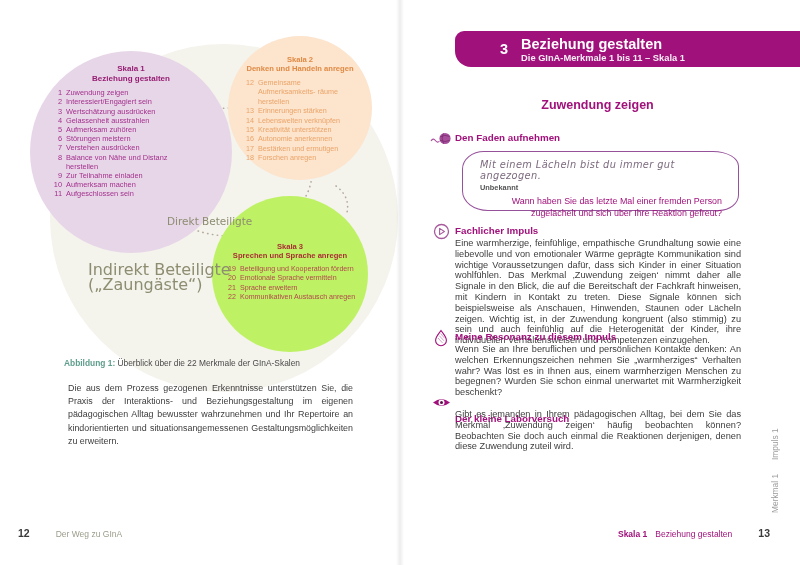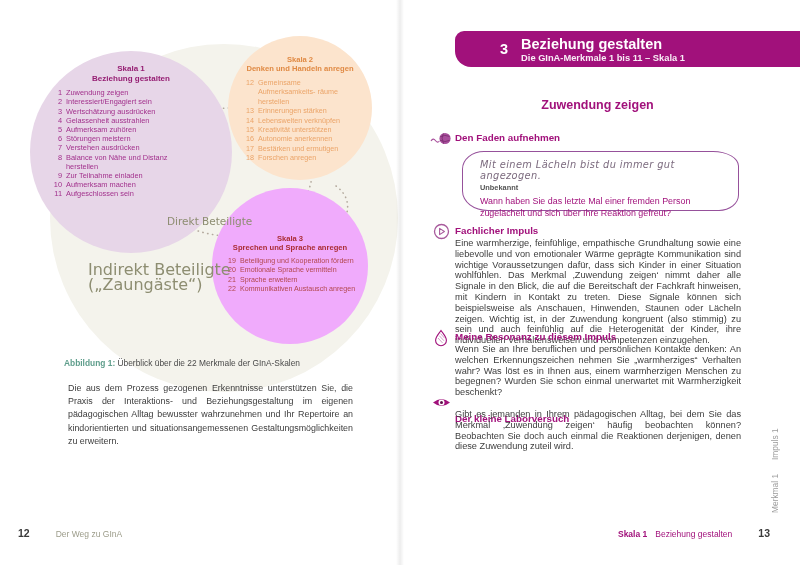--- a/index.html
+++ b/index.html
@@ -9,21 +9,21 @@
           background:linear-gradient(90deg,rgba(0,0,0,0),rgba(0,0,0,0.07),rgba(0,0,0,0));}
 
   
   .page-left{position:absolute;left:0;top:0;width:400px;height:565px;}
   .big-circle{position:absolute;left:50px;top:44px;width:348px;height:348px;border-radius:50%;
               background:#f4f3ec;}
   .dotted-svg{position:absolute;left:0;top:0;}
   .circle{position:absolute;border-radius:50%;box-sizing:border-box;}
   .skala1{left:30px;top:51px;width:202px;height:202px;background:#e7d6e8;padding-top:13px;}
   .skala2{left:228px;top:36px;width:144px;height:144px;background:#fce4cd;padding-top:19px;}
-  .skala3{left:212px;top:188px;width:156px;height:156px;background:#f0abfc;padding-top:46px;}
+  .skala3{left:212px;top:196px;width:156px;height:156px;background:#bef264;padding-top:46px;}
   .c-title{text-align:center;font-weight:bold;line-height:9.6px;font-size:8px;}
   .skala1 .c-title{color:#951d72;}
   .skala2 .c-title{color:#e08a44;font-size:7.6px;line-height:9px;}
   .skala3 .c-title{color:#aa2d35;font-size:7.6px;line-height:9px;}
   .c-list{margin-top:5px;font-size:7.4px;}
   .skala1 .c-list{padding-left:20px;color:#a2308c;}
   .skala2 .c-list{padding-left:14px;color:#eba468;font-size:7.2px;}
   .skala3 .c-list{padding-left:12px;color:#b2474d;font-size:7.1px;}
   .row{display:flex;line-height:9.2px;}
   .skala2 .row,.skala3 .row{line-height:9.4px;}
@@ -62,21 +62,21 @@
   .sec-head{position:absolute;left:55px;font-size:9.8px;font-weight:bold;color:#a1117b;margin:0;}
   .sec-icon{position:absolute;left:30px;width:22px;text-align:center;}
   .sec-body{position:absolute;left:55px;width:286px;margin:0;font-size:9.2px;line-height:10.8px;
             text-align:justify;color:#3c3c3c;}
   .quote-box{position:absolute;left:62px;top:151px;width:277px;height:60px;box-sizing:border-box;
              border:1.4px solid #96519b;border-radius:22px 26px 20px 26px / 18px 15px 16px 20px;
              padding:7px 16px 12px 17px;}
   .quote-line{font-family:"DejaVu Sans",sans-serif;font-style:italic;font-size:9.8px;
               letter-spacing:0.4px;color:#7b6a7e;margin:0;}
   .quote-attr{font-size:7.4px;font-weight:bold;color:#555;margin:2px 0 0 0;}
-  .quote-question{font-size:8.9px;line-height:11.5px;color:#a1117b;margin:4px 0 0 0;}
+  .quote-question{font-size:8.9px;line-height:11.5px;color:#a1117b;margin:4px 0 0 0;text-align:right;}
   .vtab{position:absolute;left:370px;top:393px;height:120px;writing-mode:vertical-rl;
         transform:rotate(180deg);font-size:8.4px;color:#9c9c9c;display:flex;gap:14px;}
 </style>
 </head>
 <body>
 
 <div class="spread">
 
   <div class="page-left">
     <div class="big-circle"></div>

